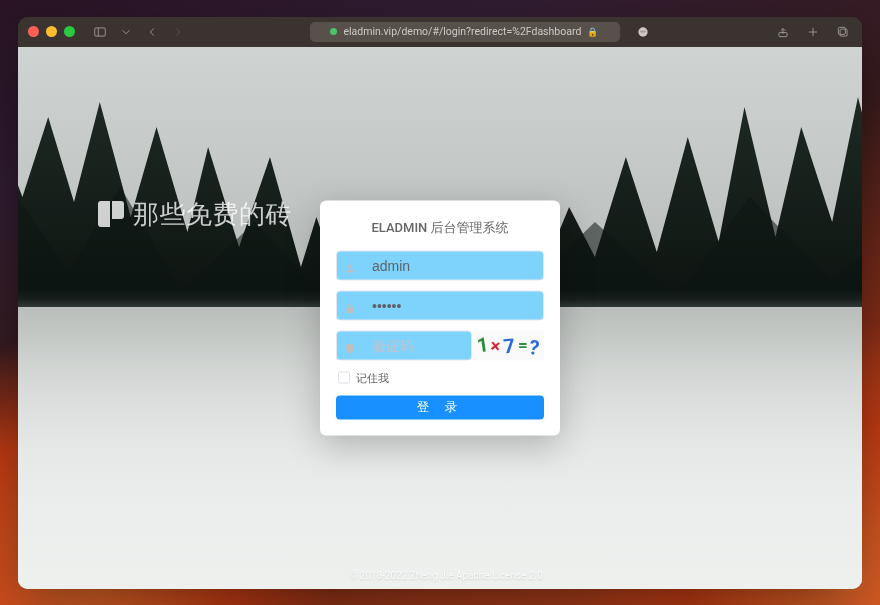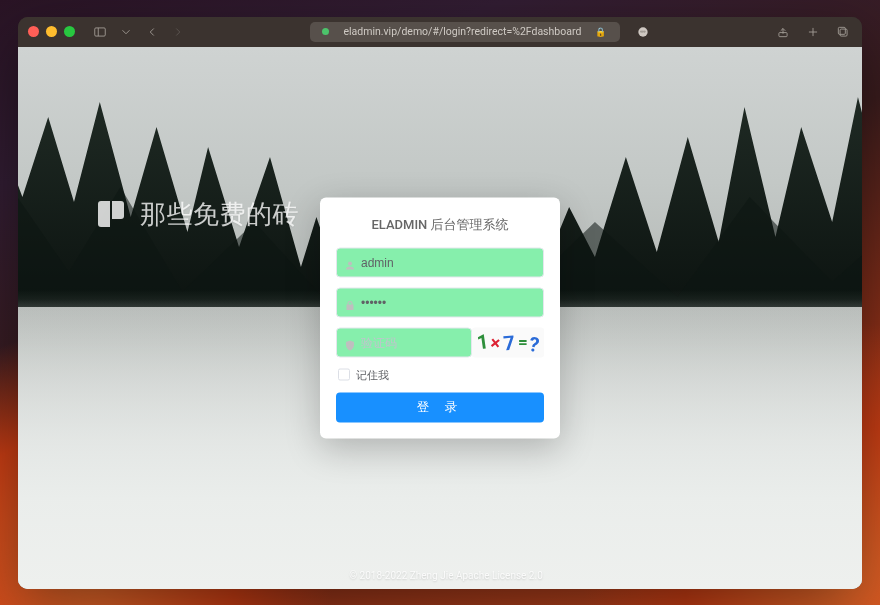--- a/index.html
+++ b/index.html
@@ -38,21 +38,21 @@
   .dot.red { background:#ff5f57;} .dot.yellow{background:#ffbd2e;} .dot.green{background:#28c840;}
   .tb-btn { width:18px; height:18px; display:flex; align-items:center; justify-content:center; color:#a59f98; }
   .tb-btn svg{ width:14px; height:14px; stroke:currentColor; fill:none; stroke-width:1.5;}
   .addr {
     flex: 0 0 310px;
     margin: 0 auto;
     height: 20px;
     background: #57504b;
     border-radius: 5px;
     display: flex; align-items: center; justify-content: center;
-    gap: 14px;
+    gap: 6px;
     color:#cfcac4;
     font-size: 10.5px;
     position: relative;
   }
   .addr .lock-dot{ width:7px;height:7px;border-radius:50%;background:#4cc36b; }
   .addr .lock{ font-size:9px; }
   .tb-right { margin-left:auto; display:flex; gap:12px;}
   .tb-spacer{ flex:1; }
 
   
@@ -76,21 +76,21 @@
   }
   .ridge svg{ width:100%; height:100%; display:block;}
   .fog-low{
     position:absolute; left:0; right:0; bottom:0; height:55%;
     background: linear-gradient(to bottom, rgba(240,242,240,0) 0%, rgba(225,228,226,.55) 30%, rgba(235,238,236,.93) 70%, #eef0ee 100%);
   }
 
   
   .watermark{
     position:absolute; top:150px; left:80px;
-    display:flex; align-items:center; gap:16px;
+    display:flex; align-items:center; gap:9px;
     color:rgba(255,255,255,.78);
     font-size:26px; font-weight:500;
     letter-spacing:.5px;
     text-shadow:0 1px 2px rgba(0,0,0,.08);
     pointer-events:none;
   }
   .wm-logo{ width:26px;height:26px; position:relative;}
   .wm-logo::before{content:"";position:absolute;left:0;top:0;width:12px;height:26px;background:rgba(255,255,255,.8);border-radius:3px 0 0 3px;}
   .wm-logo::after{content:"";position:absolute;left:14px;top:0;width:12px;height:18px;background:rgba(255,255,255,.8);border-radius:0 3px 3px 0;}
 
@@ -110,25 +110,25 @@
   }
   .field .ico{
     position:absolute; left:8px; top:50%; transform:translateY(-50%);
     width:12px;height:12px; color:#bfbfbf;
   }
   .field .ico svg{width:100%;height:100%;fill:currentColor;}
   .input{
     width:100%; height:30px;
     border:1px solid #e4e7ed;
     border-radius:4px;
-    padding:0 8px 0 24px;
-    font-size:12px;
+    padding:0 8px 0 35px;
+    font-size:14px;
     color:#606266;
     outline:none;
-    background:#86efac;
+    background:#7dd3fc;
   }
   .input::placeholder{color:#c0c4cc;}
   .captcha-row{ display:flex; gap:0; align-items:stretch;}
   .captcha-row .field{ flex:1; margin-bottom:0;}
   .captcha-img{
     width:72px; height:30px;
     border-radius:3px;
     border:0 solid #eee;
     display:flex; align-items:center; justify-content:center;
     cursor:pointer;
@@ -139,21 +139,21 @@
     display:flex; align-items:center;
     gap:6px;
     margin:10px 0 10px 2px;
     font-size:11px; color:#606266;
     cursor:pointer;
   }
   .remember .cb{
     width:12px;height:12px;border:1px solid #dcdfe6;border-radius:2px;background:#fff;
   }
   .login-btn{
-    width:100%; height:30px;
+    width:100%; height:24px;
     background:#1890ff;
     color:#fff; border:none; border-radius:4px;
     font-size:12.5px; letter-spacing:6px;
     cursor:pointer;
   }
   .footer{
     position:absolute; bottom:8px; left:12px; right:0;
     text-align:center;
     font-size:10px;
     color:rgba(255,255,255,.85);

